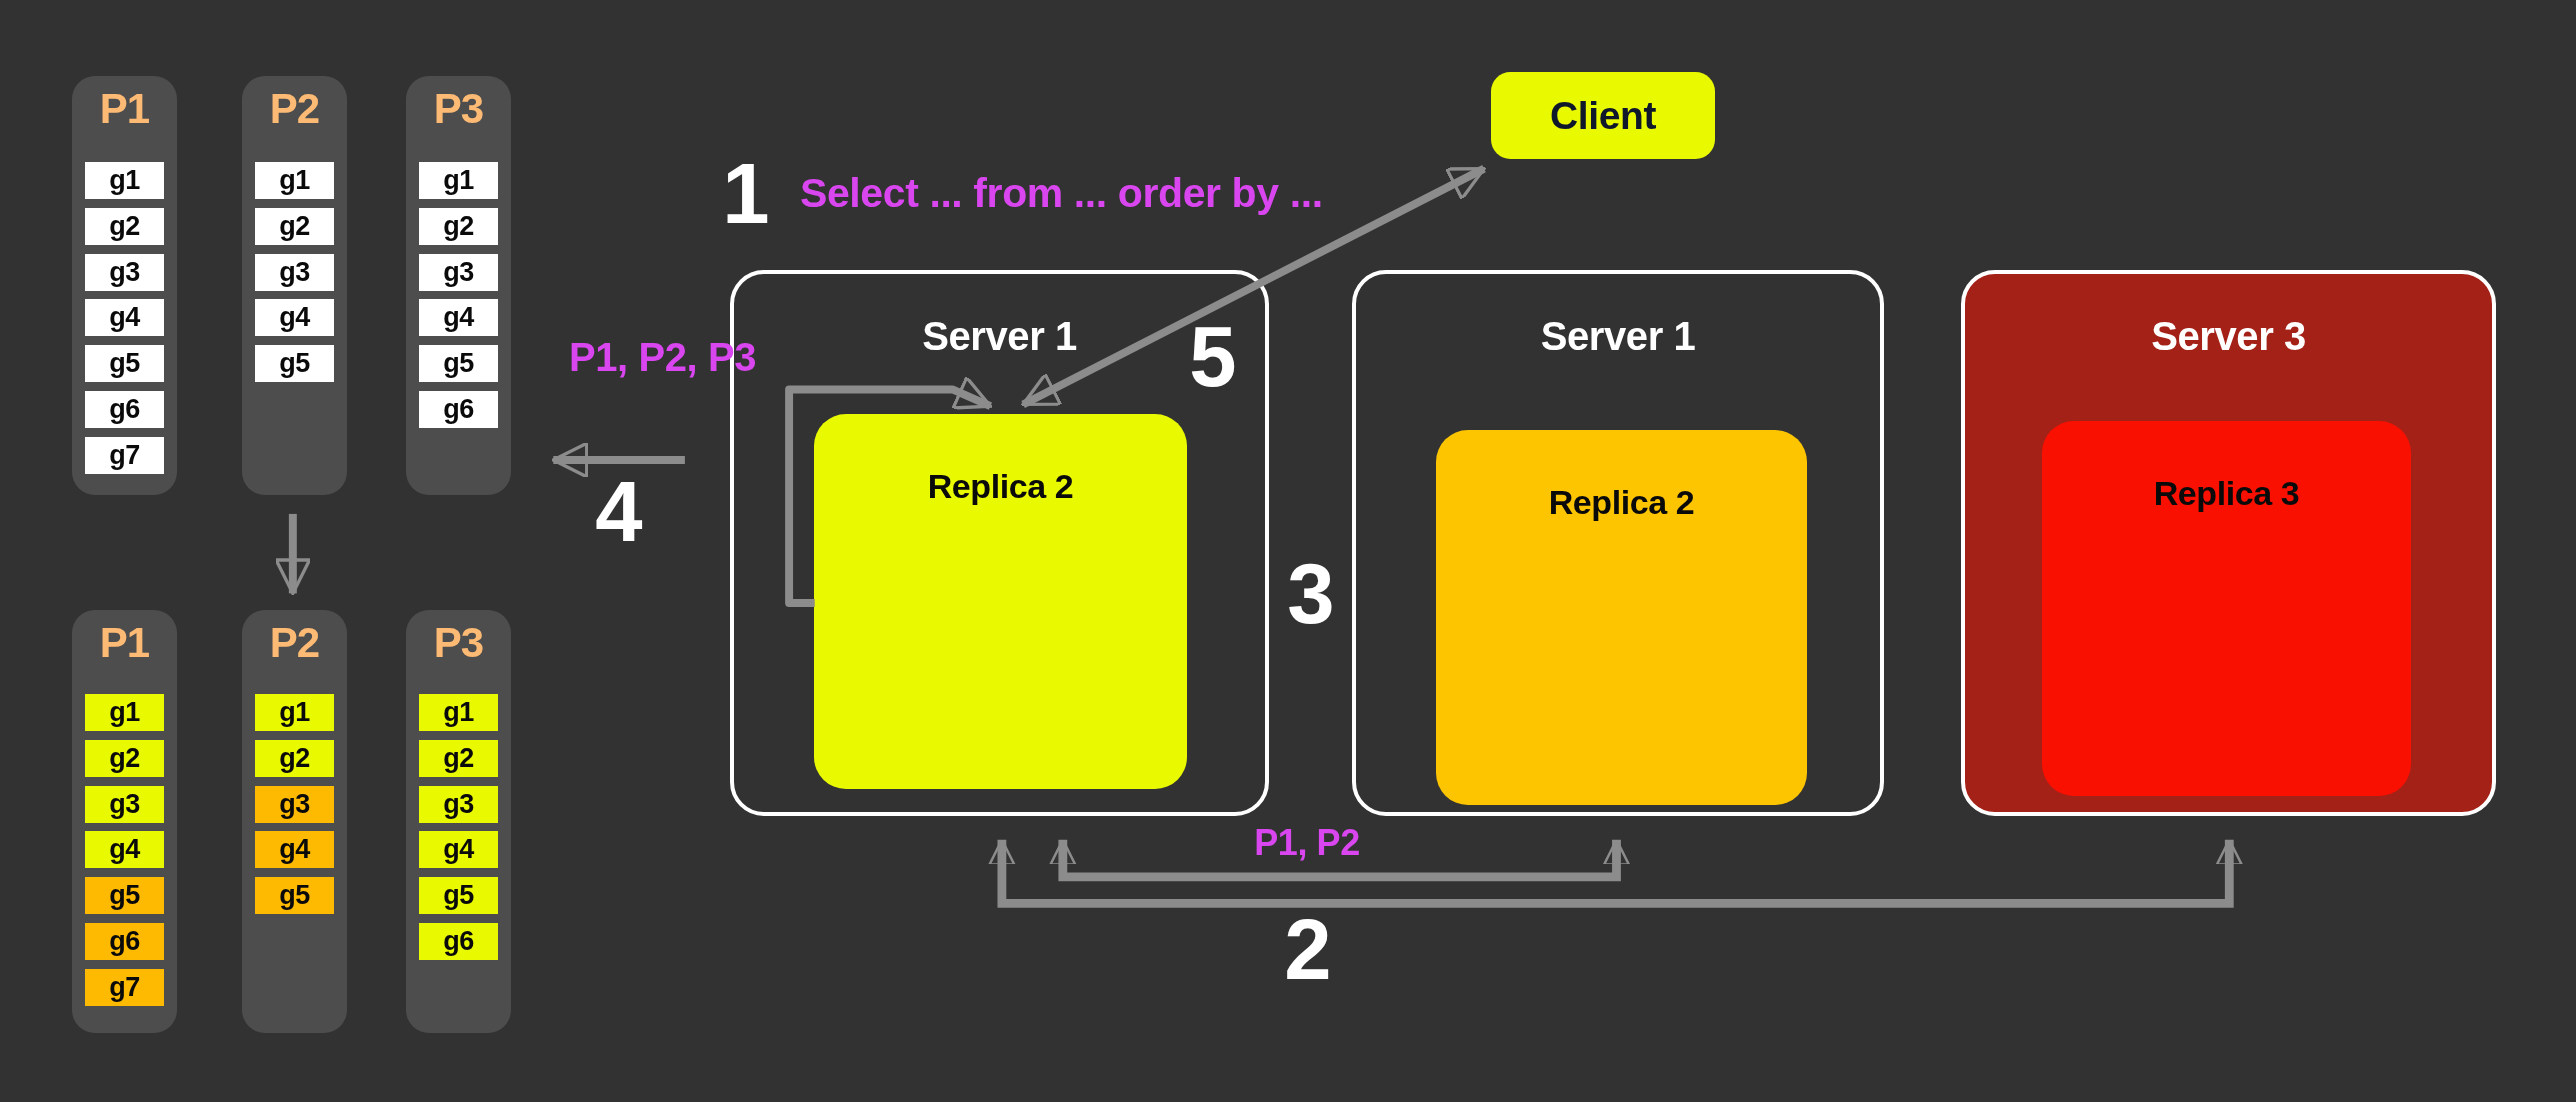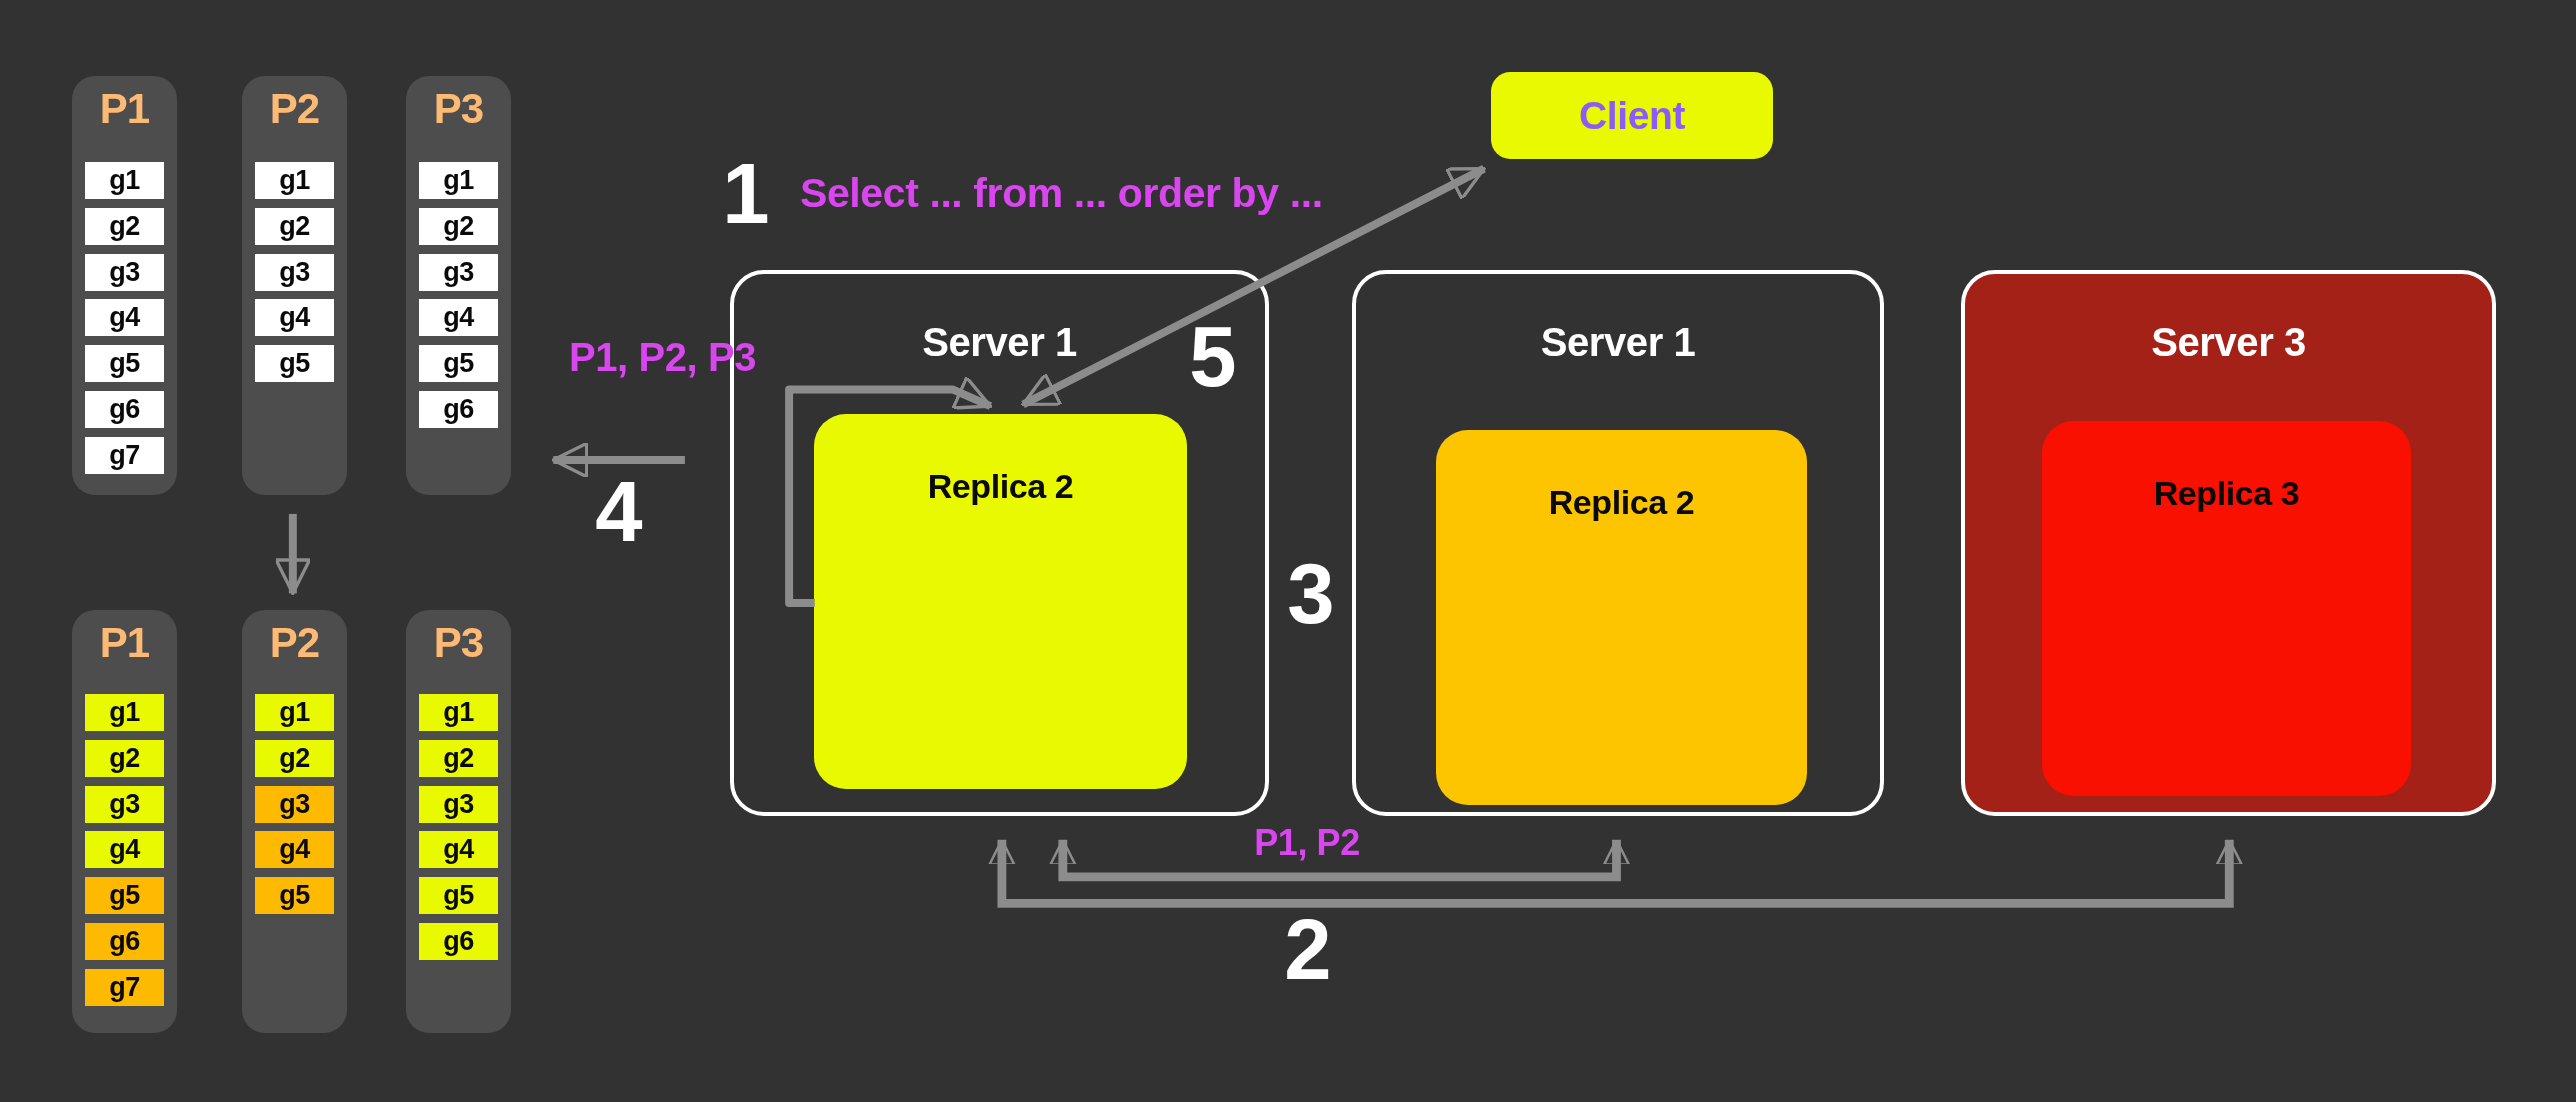--- a/index.html
+++ b/index.html
@@ -14,31 +14,31 @@
   .cells{position:absolute;left:13.3px;right:13.3px;}
   .cell{height:37px;margin-bottom:8.8px;display:flex;align-items:center;justify-content:center;
         font-size:27px;color:#0a0a0a;letter-spacing:-0.4px;}
   .cell[data-variant="white"]{background:#ffffff;}
   .cell[data-variant="yellow"]{background:#e9f900;}
   .cell[data-variant="orange"]{background:#fdba00;}
   
   .server{position:absolute;top:270px;height:546px;border:4.4px solid #ffffff;
           border-radius:34px;box-sizing:border-box;}
   .server[data-variant="dark_red"]{background:#a42118;}
-  .server-title{position:absolute;top:48px;left:0;right:0;text-align:center;
+  .server-title{position:absolute;top:42px;left:0;right:0;text-align:center;
                 font-size:40px;line-height:1;color:#ffffff;letter-spacing:-0.4px;}
   .replica{position:absolute;border-radius:32px;text-align:center;color:#0a0a0a;}
   .replica[data-variant="yellow"]{background:#e9f900;}
   .replica[data-variant="amber"]{background:#fdc500;}
   .replica[data-variant="red"]{background:#fa1000;}
   .replica-label{padding-top:55px;font-size:34px;line-height:1;letter-spacing:-0.4px;}
   
-  .client{position:absolute;left:1491px;top:72px;width:282px;height:87px;background:#e9f900;
+  .client{position:absolute;left:1491px;top:72px;width:224px;height:87px;background:#e9f900;
           border-radius:19.4px;display:flex;align-items:center;justify-content:center;
-          font-size:39px;color:#8b5cf6;letter-spacing:-0.4px;}
+          font-size:39px;color:#0f172a;letter-spacing:-0.4px;}
   
   .bignum{position:absolute;width:88px;text-align:center;color:#ffffff;
           font-size:85px;line-height:1;letter-spacing:-1.8px;}
   .note{position:absolute;color:#d946ef;line-height:1;letter-spacing:-0.4px;white-space:nowrap;}
   #query-text{left:800px;top:173px;font-size:41px;}
   #p123-label{left:539px;top:337px;width:247px;text-align:center;font-size:40px;}
   #p12-label{left:1232px;top:825px;width:150px;text-align:center;font-size:36px;}
   
   .arrow-layer{position:absolute;left:0;top:0;pointer-events:none;}
   .arrow-layer path{fill:none;stroke:#8c8c8c;}

